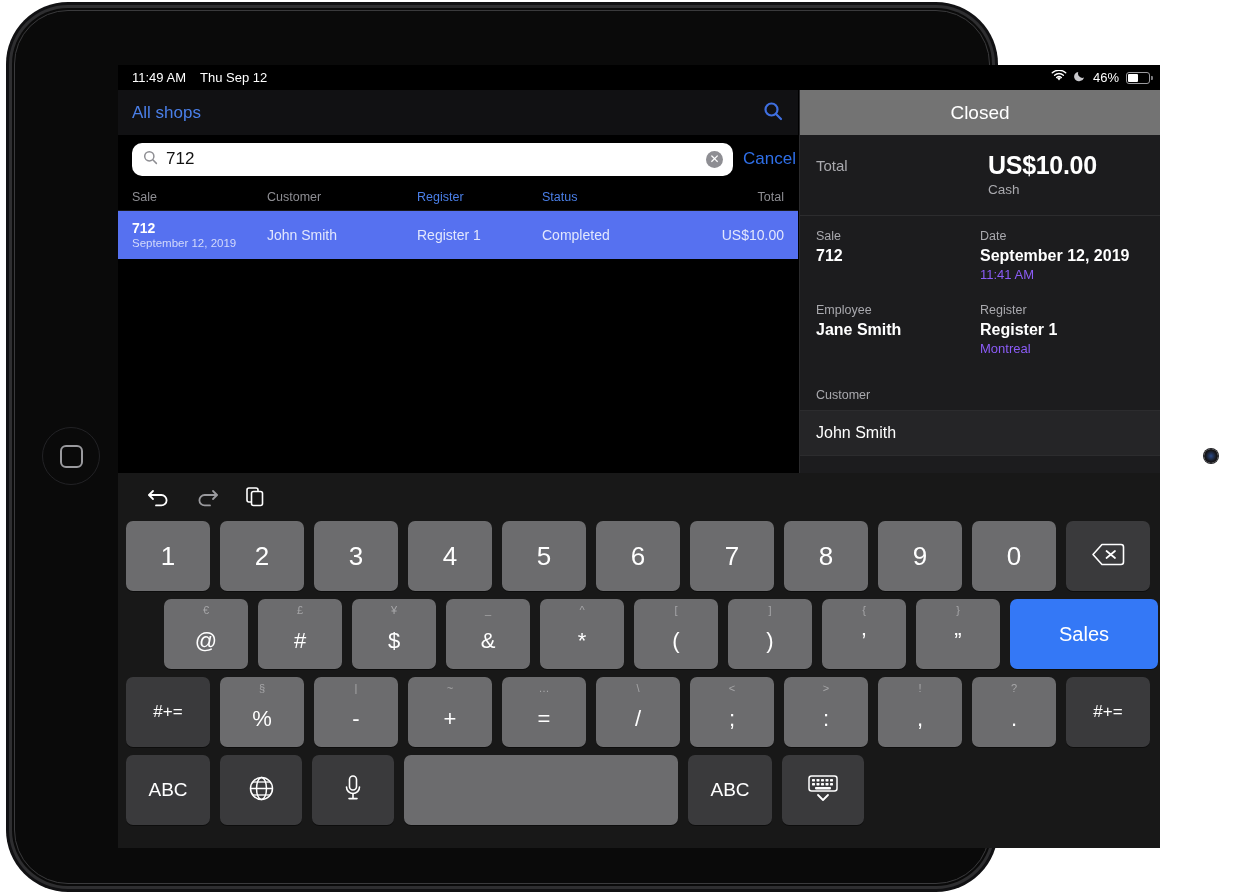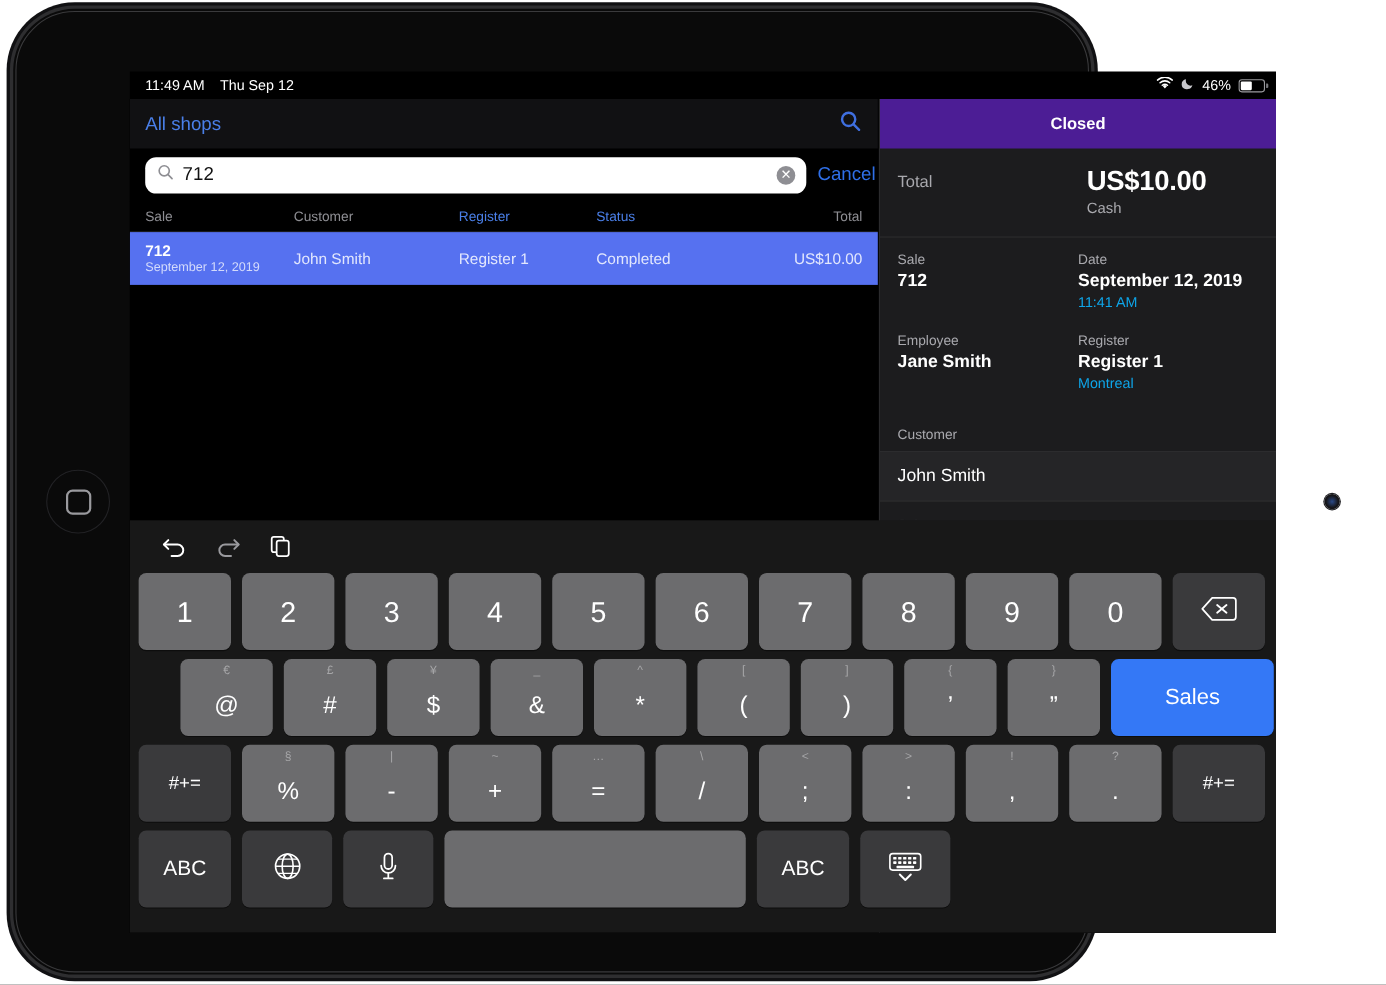--- a/index.html
+++ b/index.html
@@ -128,37 +128,37 @@
   #row-selected {
     display: flex; align-items: center; height: 48px;
     padding: 0 14px; background: #5671f0; color: #ffffff; font-size: 14px;
   }
   #row-selected .c-sale .sale-no { font-size: 14px; font-weight: bold; line-height: 16px; }
   #row-selected .c-sale .sale-date { font-size: 11.5px; color: #d3dafb; line-height: 15px; }
   #row-selected .dim { color: #e2e7fd; }
 
   
   #rp-header {
-    height: 45px; background: #4c1d95;
+    height: 45px; background: #737373;
     display: flex; align-items: center; justify-content: center;
-    color: #ffffff; font-size: 15px; font-weight: bold;
+    color: #ffffff; font-size: 19px; font-weight: normal;
   }
   #rp-total {
     display: flex; padding: 16px 22px 18px 16px;
     border-bottom: 1px solid #2c2c2e;
   }
   #rp-total .lbl { color: #a9a9ae; font-size: 15px; width: 172px; padding-top: 6px; }
   #rp-total .amt { color: #ffffff; font-size: 25px; font-weight: bold; letter-spacing: -0.3px; }
   #rp-total .sub { color: #a9a9ae; font-size: 13.5px; margin-top: 2px; }
 
   .rp-grid { display: flex; padding: 12px 16px 0 16px; }
   .rp-cell { width: 172px; }
   .rp-cell .k { color: #a9a9ae; font-size: 12.5px; line-height: 17px; }
   .rp-cell .v { color: #ffffff; font-size: 16px; font-weight: bold; line-height: 21px; }
-  .rp-cell .v2 { color: #0ea5e9; font-size: 13px; line-height: 18px; }
+  .rp-cell .v2 { color: #8b5cf6; font-size: 13px; line-height: 18px; }
 
   #rp-customer-label { color: #a9a9ae; font-size: 12.5px; padding: 30px 16px 8px 16px; }
   #rp-customer-row {
     background: #252527; border-top: 1px solid #2c2c2e; border-bottom: 1px solid #2c2c2e;
     padding: 13px 16px; color: #ffffff; font-size: 16px;
   }
   #rp-cut { padding: 14px 16px 0 16px; color: #3c3c3e; font-size: 12.5px;
             height: 16px; overflow: hidden; }
   #rp-fade {
     position: absolute; left: 0; right: 0; bottom: 0; height: 320px;

